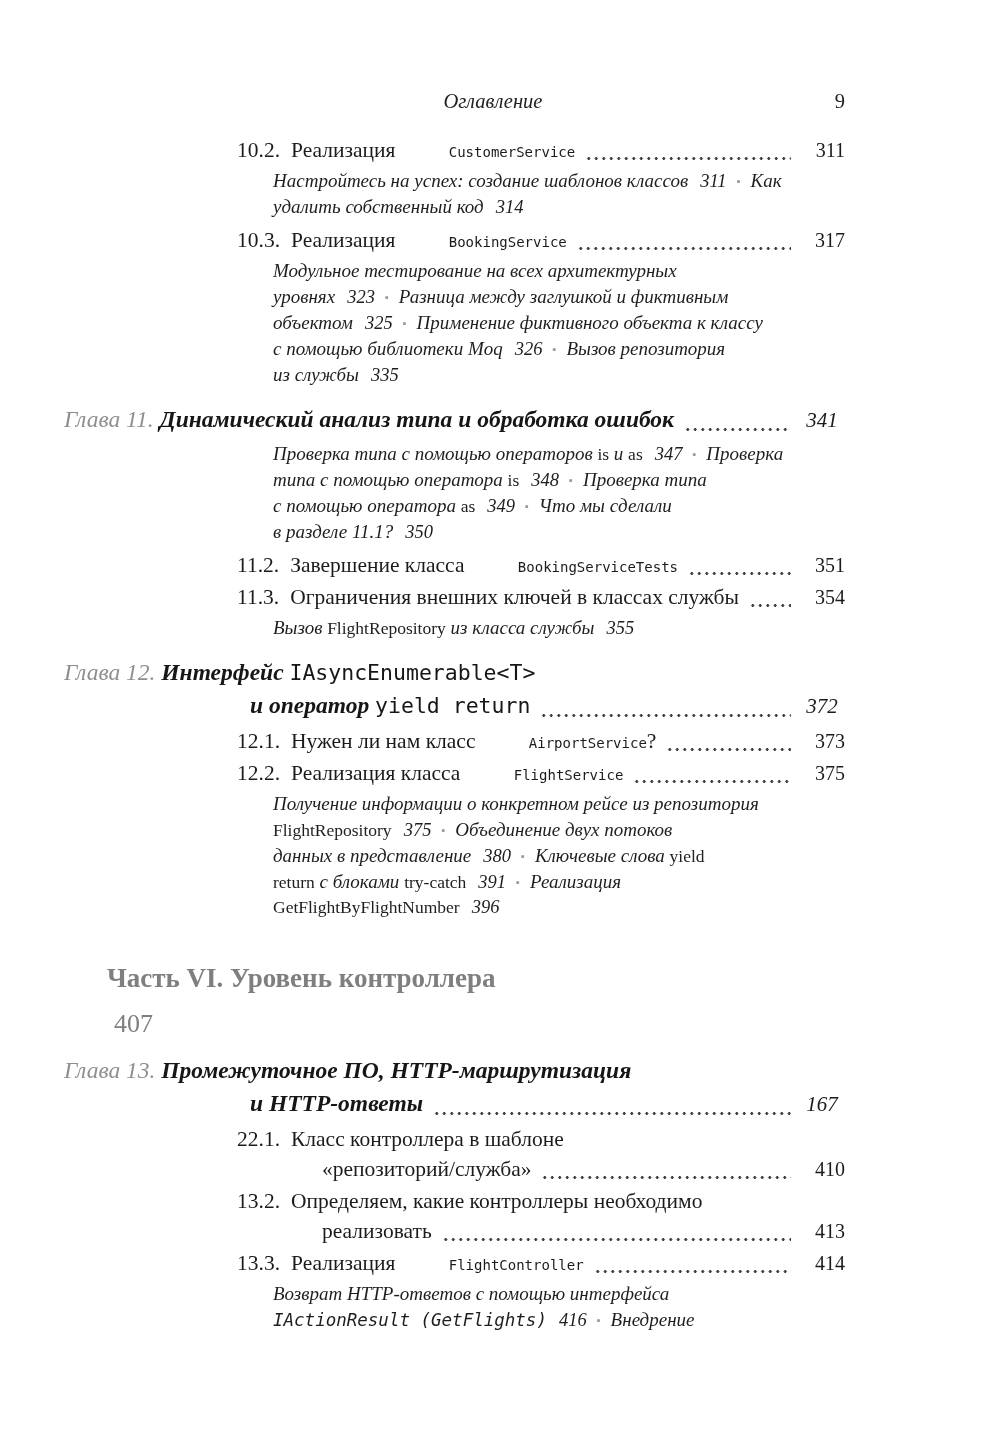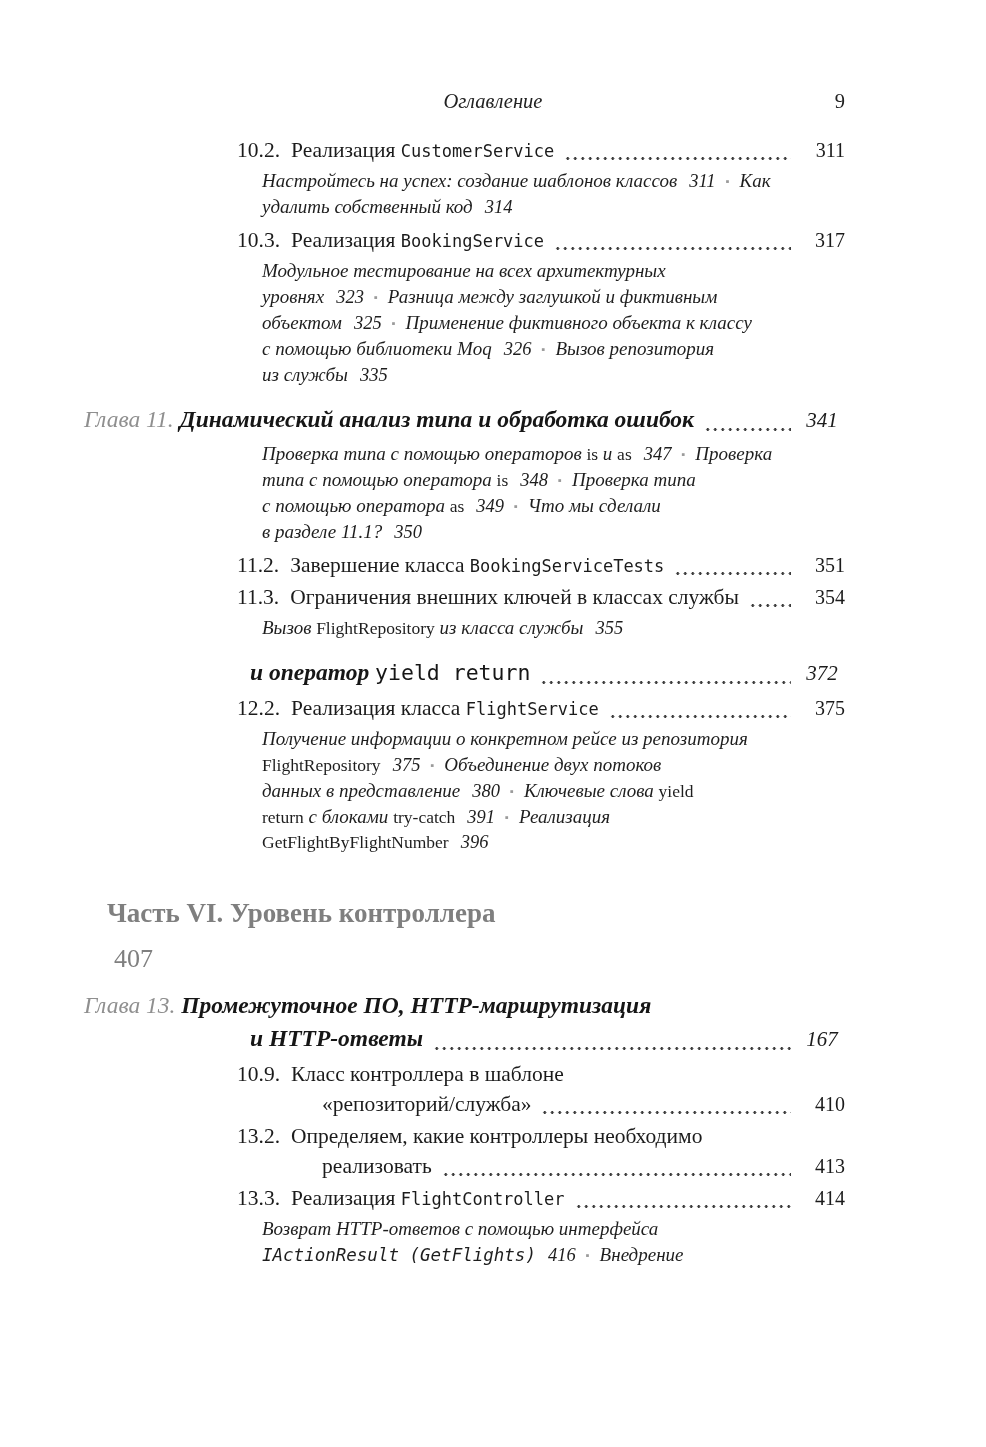--- a/index.html
+++ b/index.html
@@ -26,37 +26,37 @@
   .block-part{margin:40px 0 10px;}
   .block-part .line{padding-left:107px;flex-direction:column;}
   .block-part .r-pt{font-weight:bold;font-size:27px;line-height:36px;color:#7f7f7f;}
   .block-part .leader{height:5px;margin:0 8px 8px 10px;
           background-image:radial-gradient(circle,#8a8a8a 2px,transparent 2.5px);
           background-size:9px 5px;}
   .block-part .page-num{font-size:26px;color:#7f7f7f;}
 
   
   .block-chapter{margin:16px 0 4px;}
-  .block-chapter .line{padding-left:84px;line-height:30px;}
+  .block-chapter .line{padding-left:64px;line-height:30px;}
   .block-chapter .line.cont{padding-left:250px;}
   .chapter-label{font-style:italic;font-size:23.5px;color:#8f8f8f;}
   .r-cht{font-style:italic;font-weight:bold;font-size:23.5px;color:#161616;}
   .r-chcode{font-family:"DejaVu Sans Mono",monospace;font-size:21.5px;color:#161616;}
   .block-chapter .page-num{font-size:21px;font-style:italic;text-align:center;}
 
   
   .block-section{margin:2px 0 2px;}
   .block-section .line{padding-left:237px;line-height:28px;}
   .block-section .line.cont{padding-left:322px;}
   .sec-num{font-size:21.5px;margin-right:11px;margin-top:16px;}
   .r-rm{font-size:21.5px;}
-  .r-code{font-family:"DejaVu Sans Mono",monospace;font-size:17px;}
-
-  
-  .block-sub{margin:2px 4px 6px;}
+  .r-code{font-family:"DejaVu Sans Mono",monospace;font-size:14px;margin-left:48px;}
+
+  
+  .block-sub{margin:2px 15px 6px;}
   .block-sub .line{padding-left:258px;line-height:25px;}
   .r-it{font-style:italic;font-size:19px;color:#1e1e1e;}
   .r-num{font-style:italic;font-size:18.5px;color:#1e1e1e;margin-left:12px;}
   .r-bul{font-style:normal;font-size:11px;color:#9a9a9a;margin:0 10px;vertical-align:2px;}
   .r-subcode{font-family:Liberation Serif, serif;font-size:17.5px;color:#1e1e1e;}
   .r-subcodeit{font-family:"DejaVu Sans Mono",monospace;font-style:italic;
                font-size:17.5px;color:#1e1e1e;}
 </style>
 </head>
 <body>
@@ -140,28 +140,38 @@
           <span class="leader"></span>
           <span class="page-num">354</span>
         </div>
       </div>
       <div class="block block-sub">
         <div class="line">
           <span class="runs"><span class="r-it">Вызов </span><span class="r-subcode">FlightRepository</span><span class="r-it"> из класса службы</span><span class="r-num">355</span></span>
         </div>
       </div>
       <div class="block block-chapter">
+        <div class="line">
+          <span class="runs"><span class="chapter-label">Глава 12. </span><span class="r-cht">Интерфейс </span><span class="r-chcode">IAsyncEnumerable&lt;T&gt;</span></span>
+        </div>
         <div class="line cont">
           <span class="runs"><span class="r-cht">и оператор </span><span class="r-chcode">yield return</span></span>
           <span class="leader"></span>
           <span class="page-num">372</span>
         </div>
       </div>
       <div class="block block-section">
         <div class="line">
+          <span class="runs"><span class="sec-num">12.1.</span><span class="r-rm">Нужен ли нам класс </span><span class="r-code">AirportService</span><span class="r-rm">?</span></span>
+          <span class="leader"></span>
+          <span class="page-num">373</span>
+        </div>
+      </div>
+      <div class="block block-section">
+        <div class="line">
           <span class="runs"><span class="sec-num">12.2.</span><span class="r-rm">Реализация класса </span><span class="r-code">FlightService</span></span>
           <span class="leader"></span>
           <span class="page-num">375</span>
         </div>
       </div>
       <div class="block block-sub">
         <div class="line">
           <span class="runs"><span class="r-it">Получение информации о конкретном рейсе из репозитория</span></span>
         </div>
         <div class="line">
@@ -189,21 +199,21 @@
           <span class="runs"><span class="chapter-label">Глава 13. </span><span class="r-cht">Промежуточное ПО, HTTP-маршрутизация</span></span>
         </div>
         <div class="line cont">
           <span class="runs"><span class="r-cht">и HTTP-ответы</span></span>
           <span class="leader"></span>
           <span class="page-num">167</span>
         </div>
       </div>
       <div class="block block-section">
         <div class="line">
-          <span class="runs"><span class="sec-num">10.9.</span><span class="r-rm">Класс контроллера в шаблоне</span></span>
+          <span class="runs"><span class="sec-num">22.1.</span><span class="r-rm">Класс контроллера в шаблоне</span></span>
         </div>
         <div class="line cont">
           <span class="runs"><span class="r-rm">«репозиторий/служба»</span></span>
           <span class="leader"></span>
           <span class="page-num">410</span>
         </div>
       </div>
       <div class="block block-section">
         <div class="line">
           <span class="runs"><span class="sec-num">13.2.</span><span class="r-rm">Определяем, какие контроллеры необходимо</span></span>

